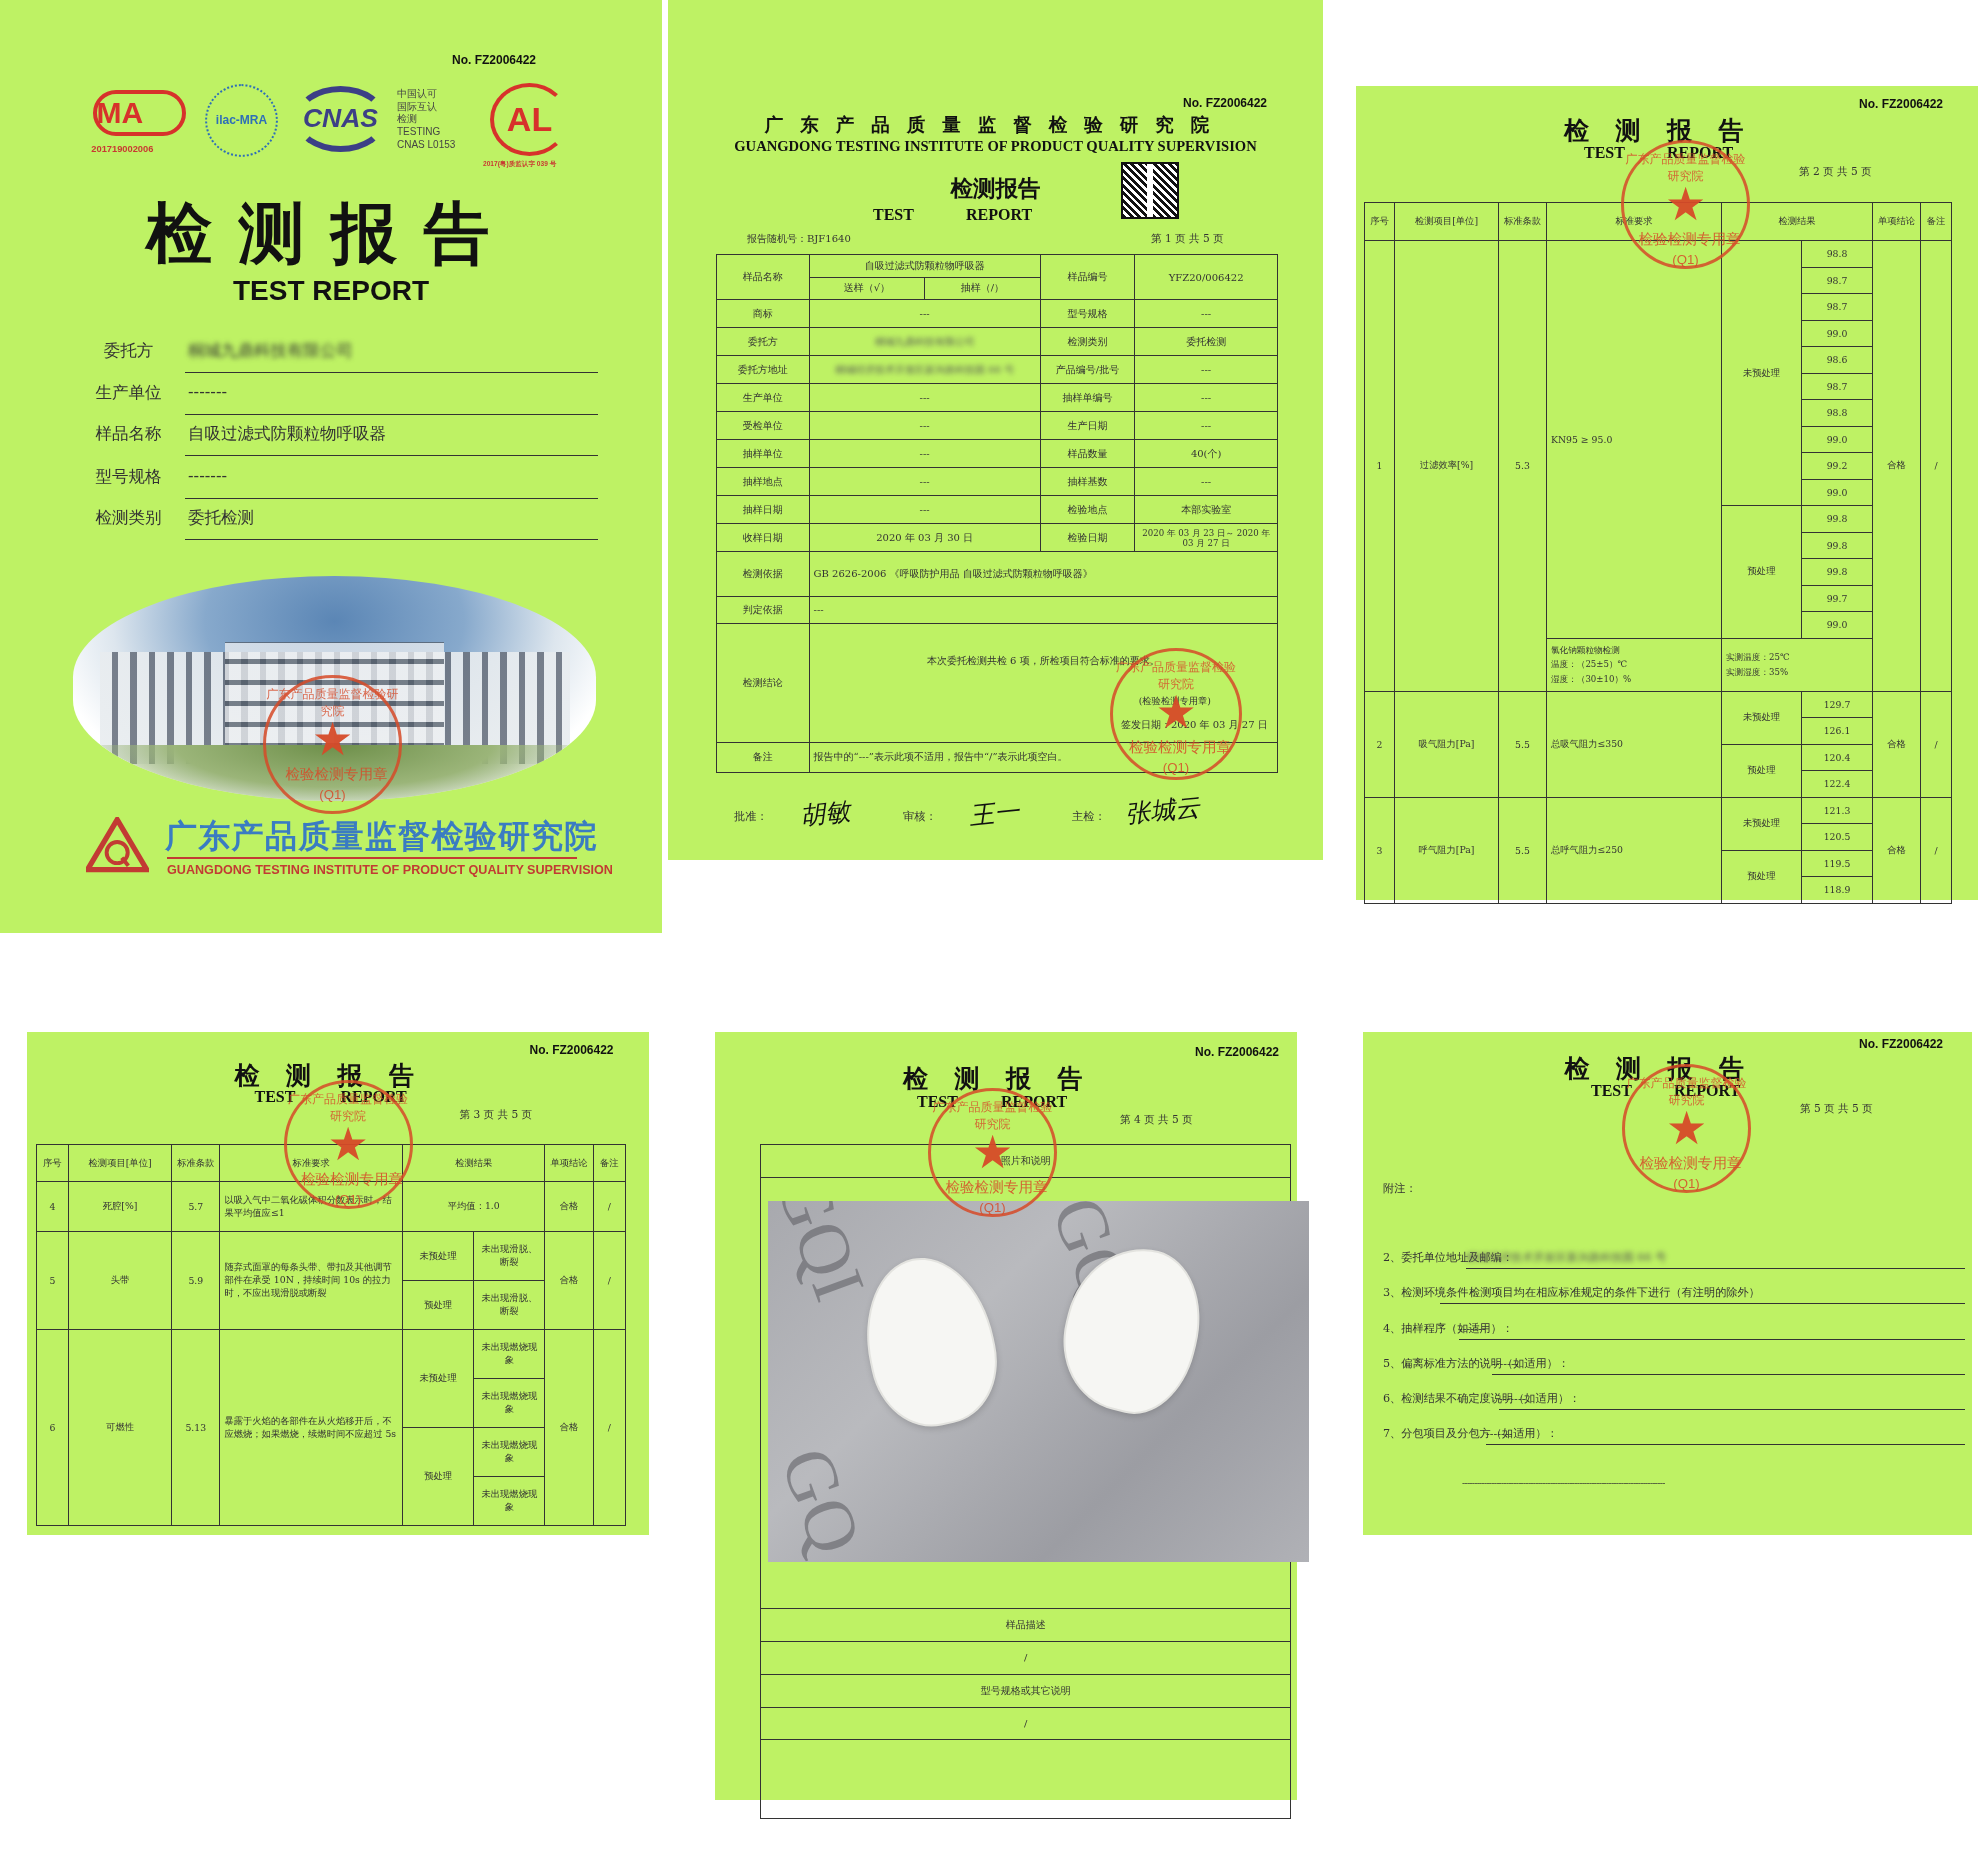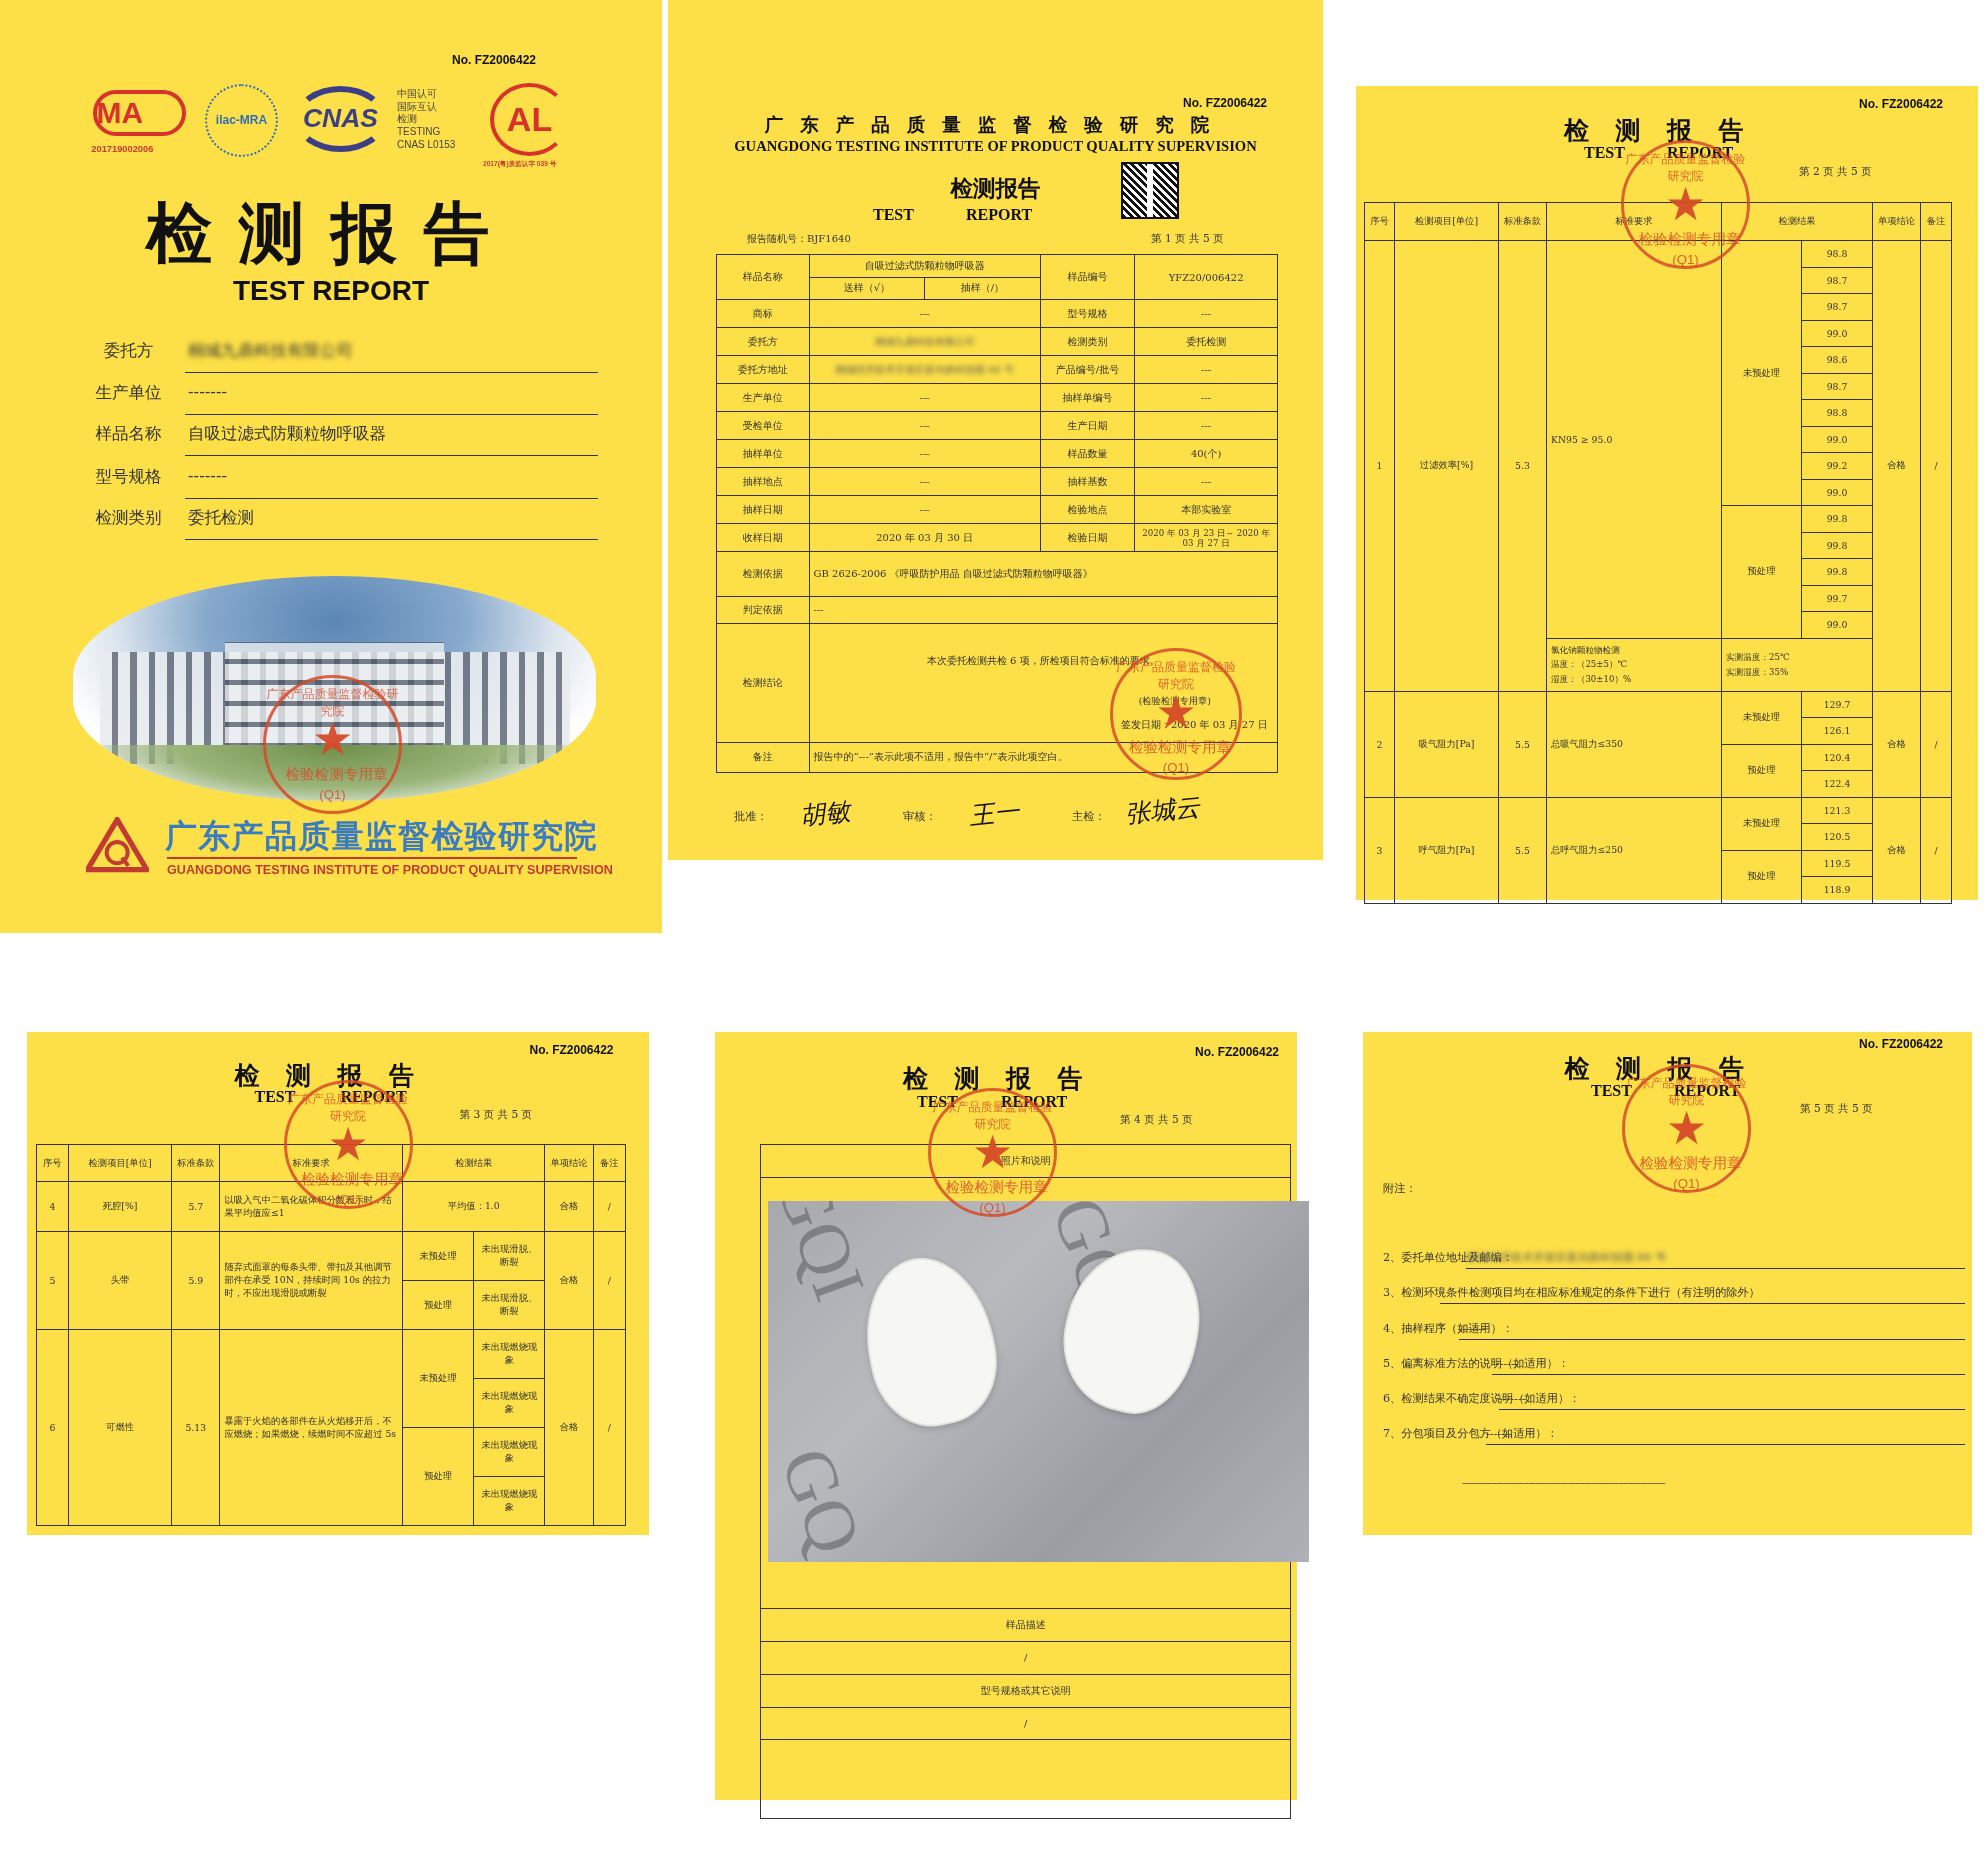--- a/index.html
+++ b/index.html
@@ -1,18 +1,18 @@
 <!DOCTYPE html>
 <html style="font-size:10.6px"><head>
 <meta charset="utf-8">
 <style>
   * { box-sizing: border-box; margin: 0; padding: 0; }
   html, body { width: 1985px; height: 1872px; background: #ffffff; overflow: hidden; }
   body { position: relative; font-family: "DejaVu Serif", "Liberation Serif", serif; color: #222; }
-  .page { position: absolute; background: #fde047; }
+  .page { position: absolute; background: #bef264; }
   .no { position: absolute; font-family: "Liberation Sans", sans-serif; font-weight: bold; font-size: 12px; color: #111; }
   .hdr-title { position: absolute; left: 0; right: 0; text-align: center; font-weight: bold; font-size: 25px; letter-spacing: 26.5px; color: #111; }
   .pageof { position: absolute; font-size: 10.6px; color: #333; }
   table.grid { position: absolute; border-collapse: collapse; font-size: 10px; color: #333; }
   table.grid td, table.grid th { border: 1.3px solid #333; text-align: center; vertical-align: middle; font-weight: normal; padding: 2.6px 4px; }
   .left { text-align: left !important; }
   .blur { filter: blur(2.6px); color: #555; }
   
   .seal { position: absolute; width: 139px; height: 139px; border: 3.3px solid rgba(214,74,40,0.85); border-radius: 50%; pointer-events: none; }
   .seal .star { position: absolute; left: 0; right: 0; top: 38px; text-align: center; font-size: 46px; color: rgba(214,74,40,0.95); line-height: 46px; }

